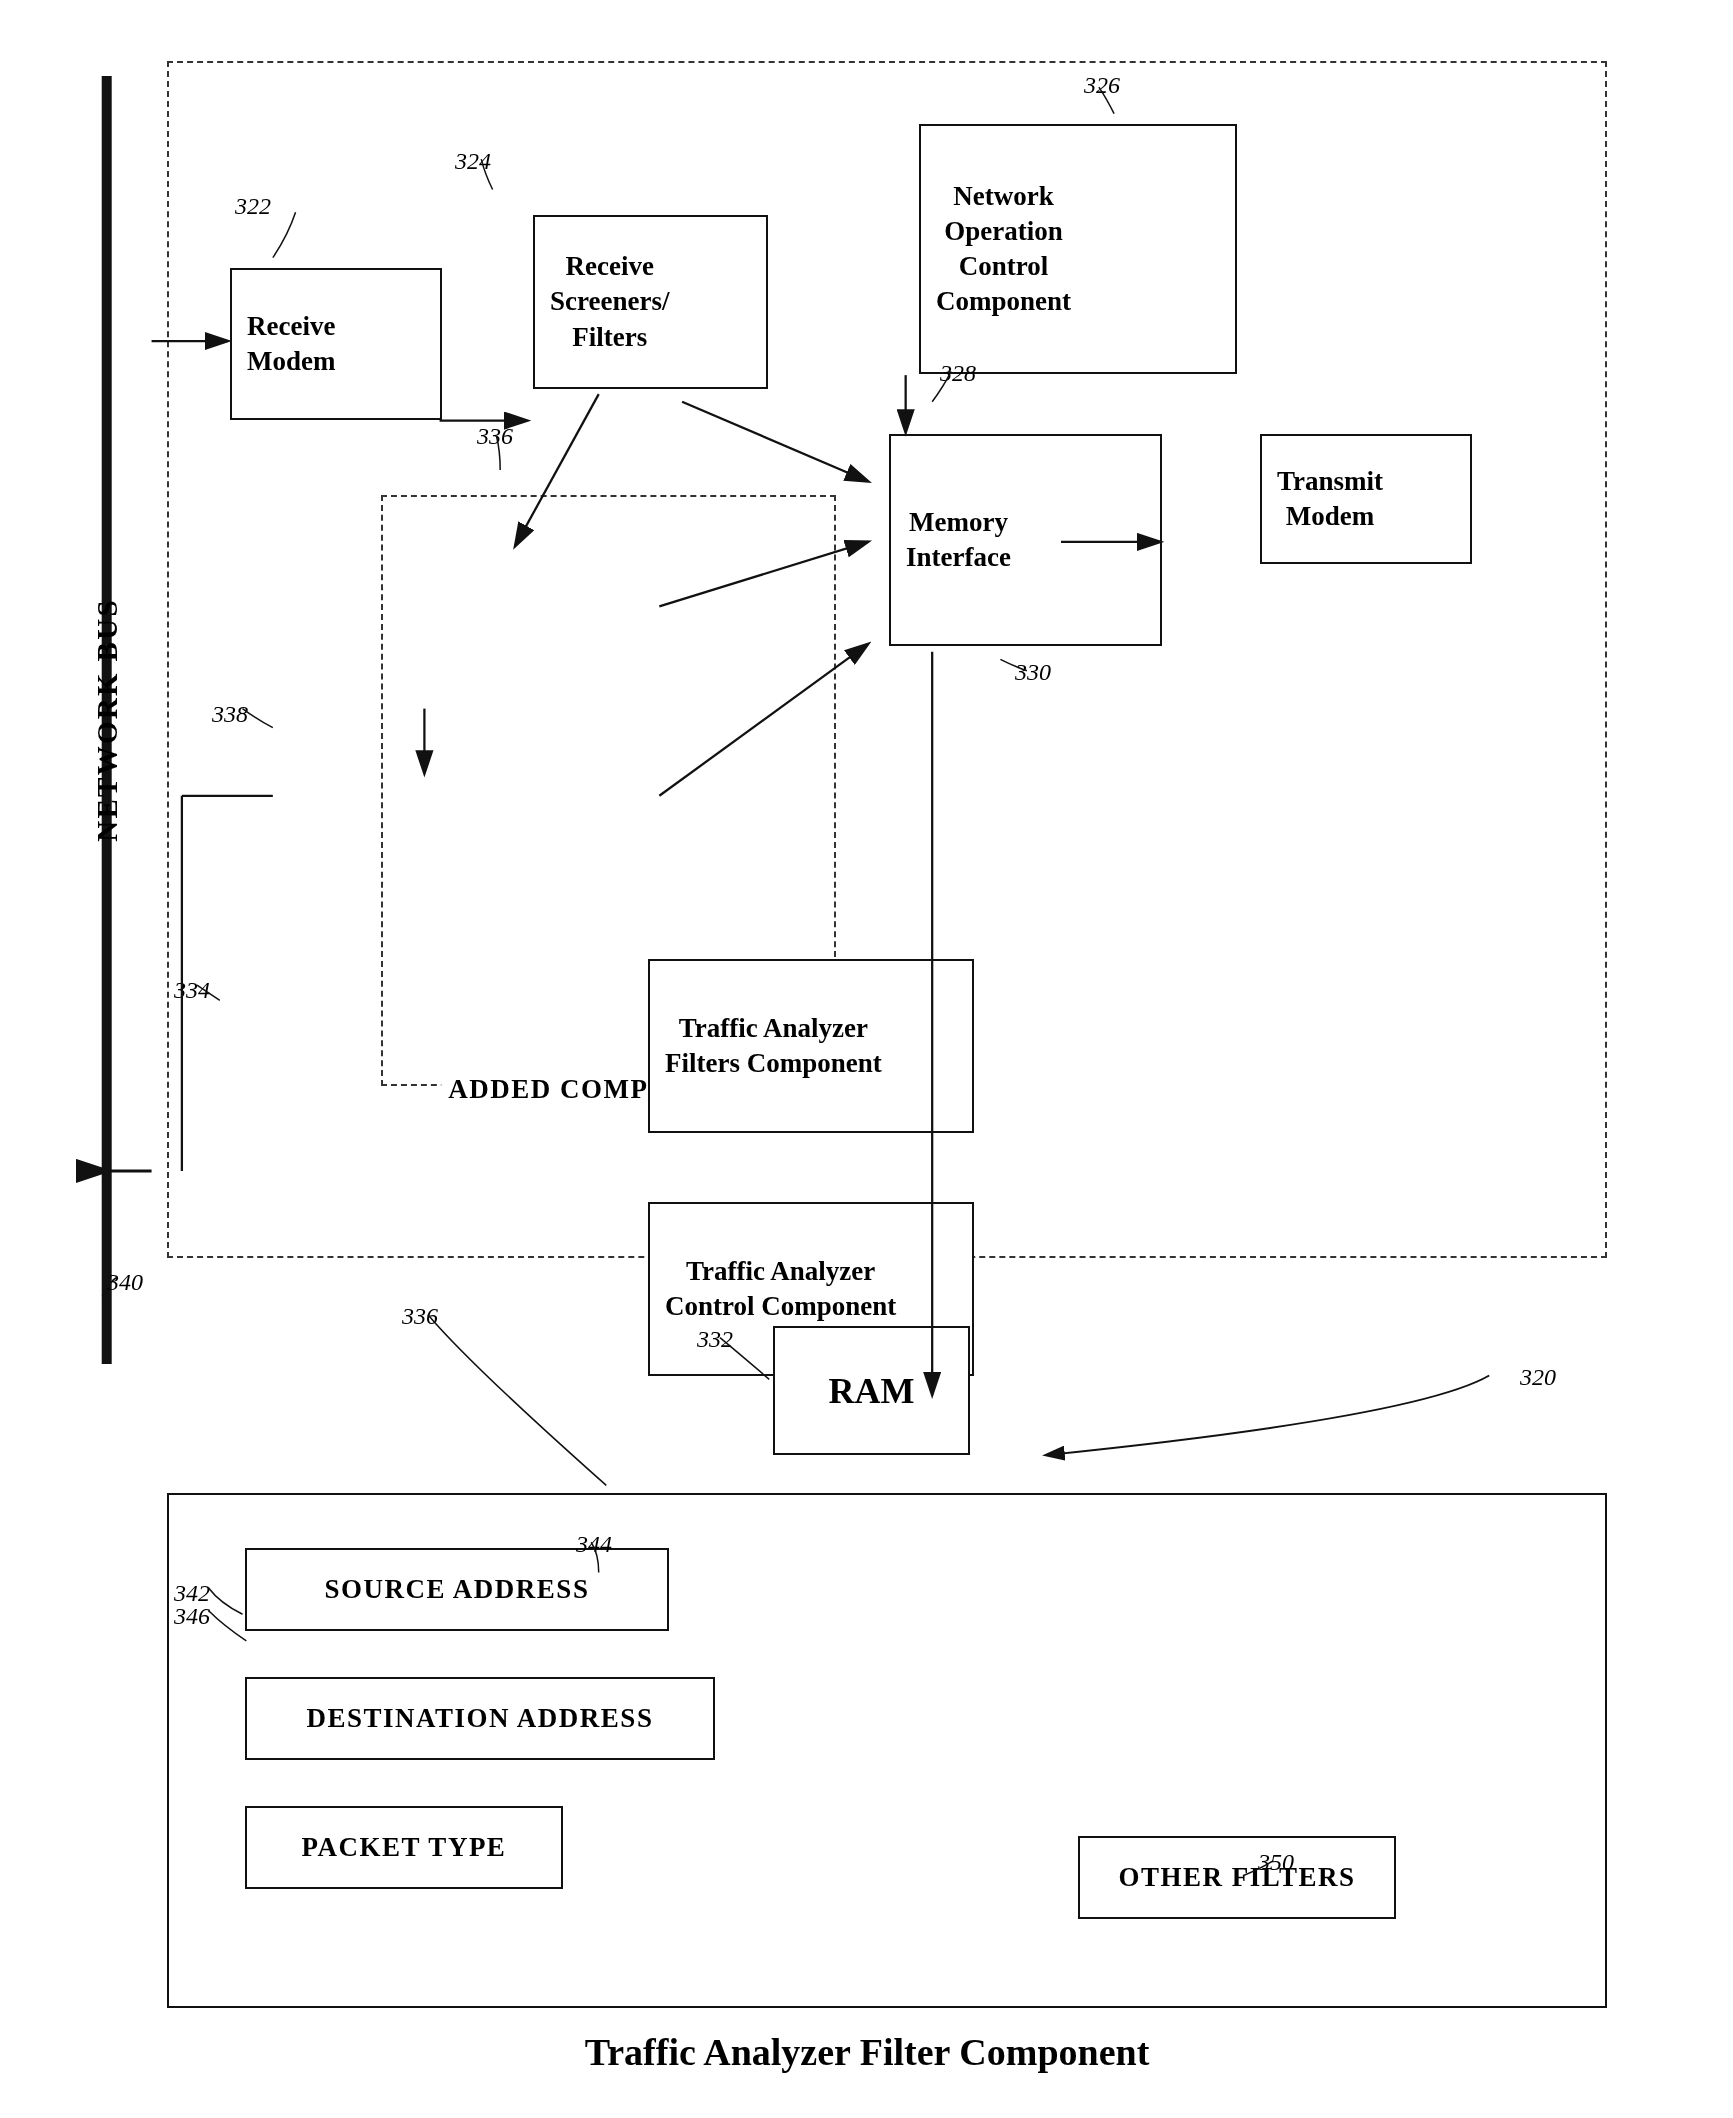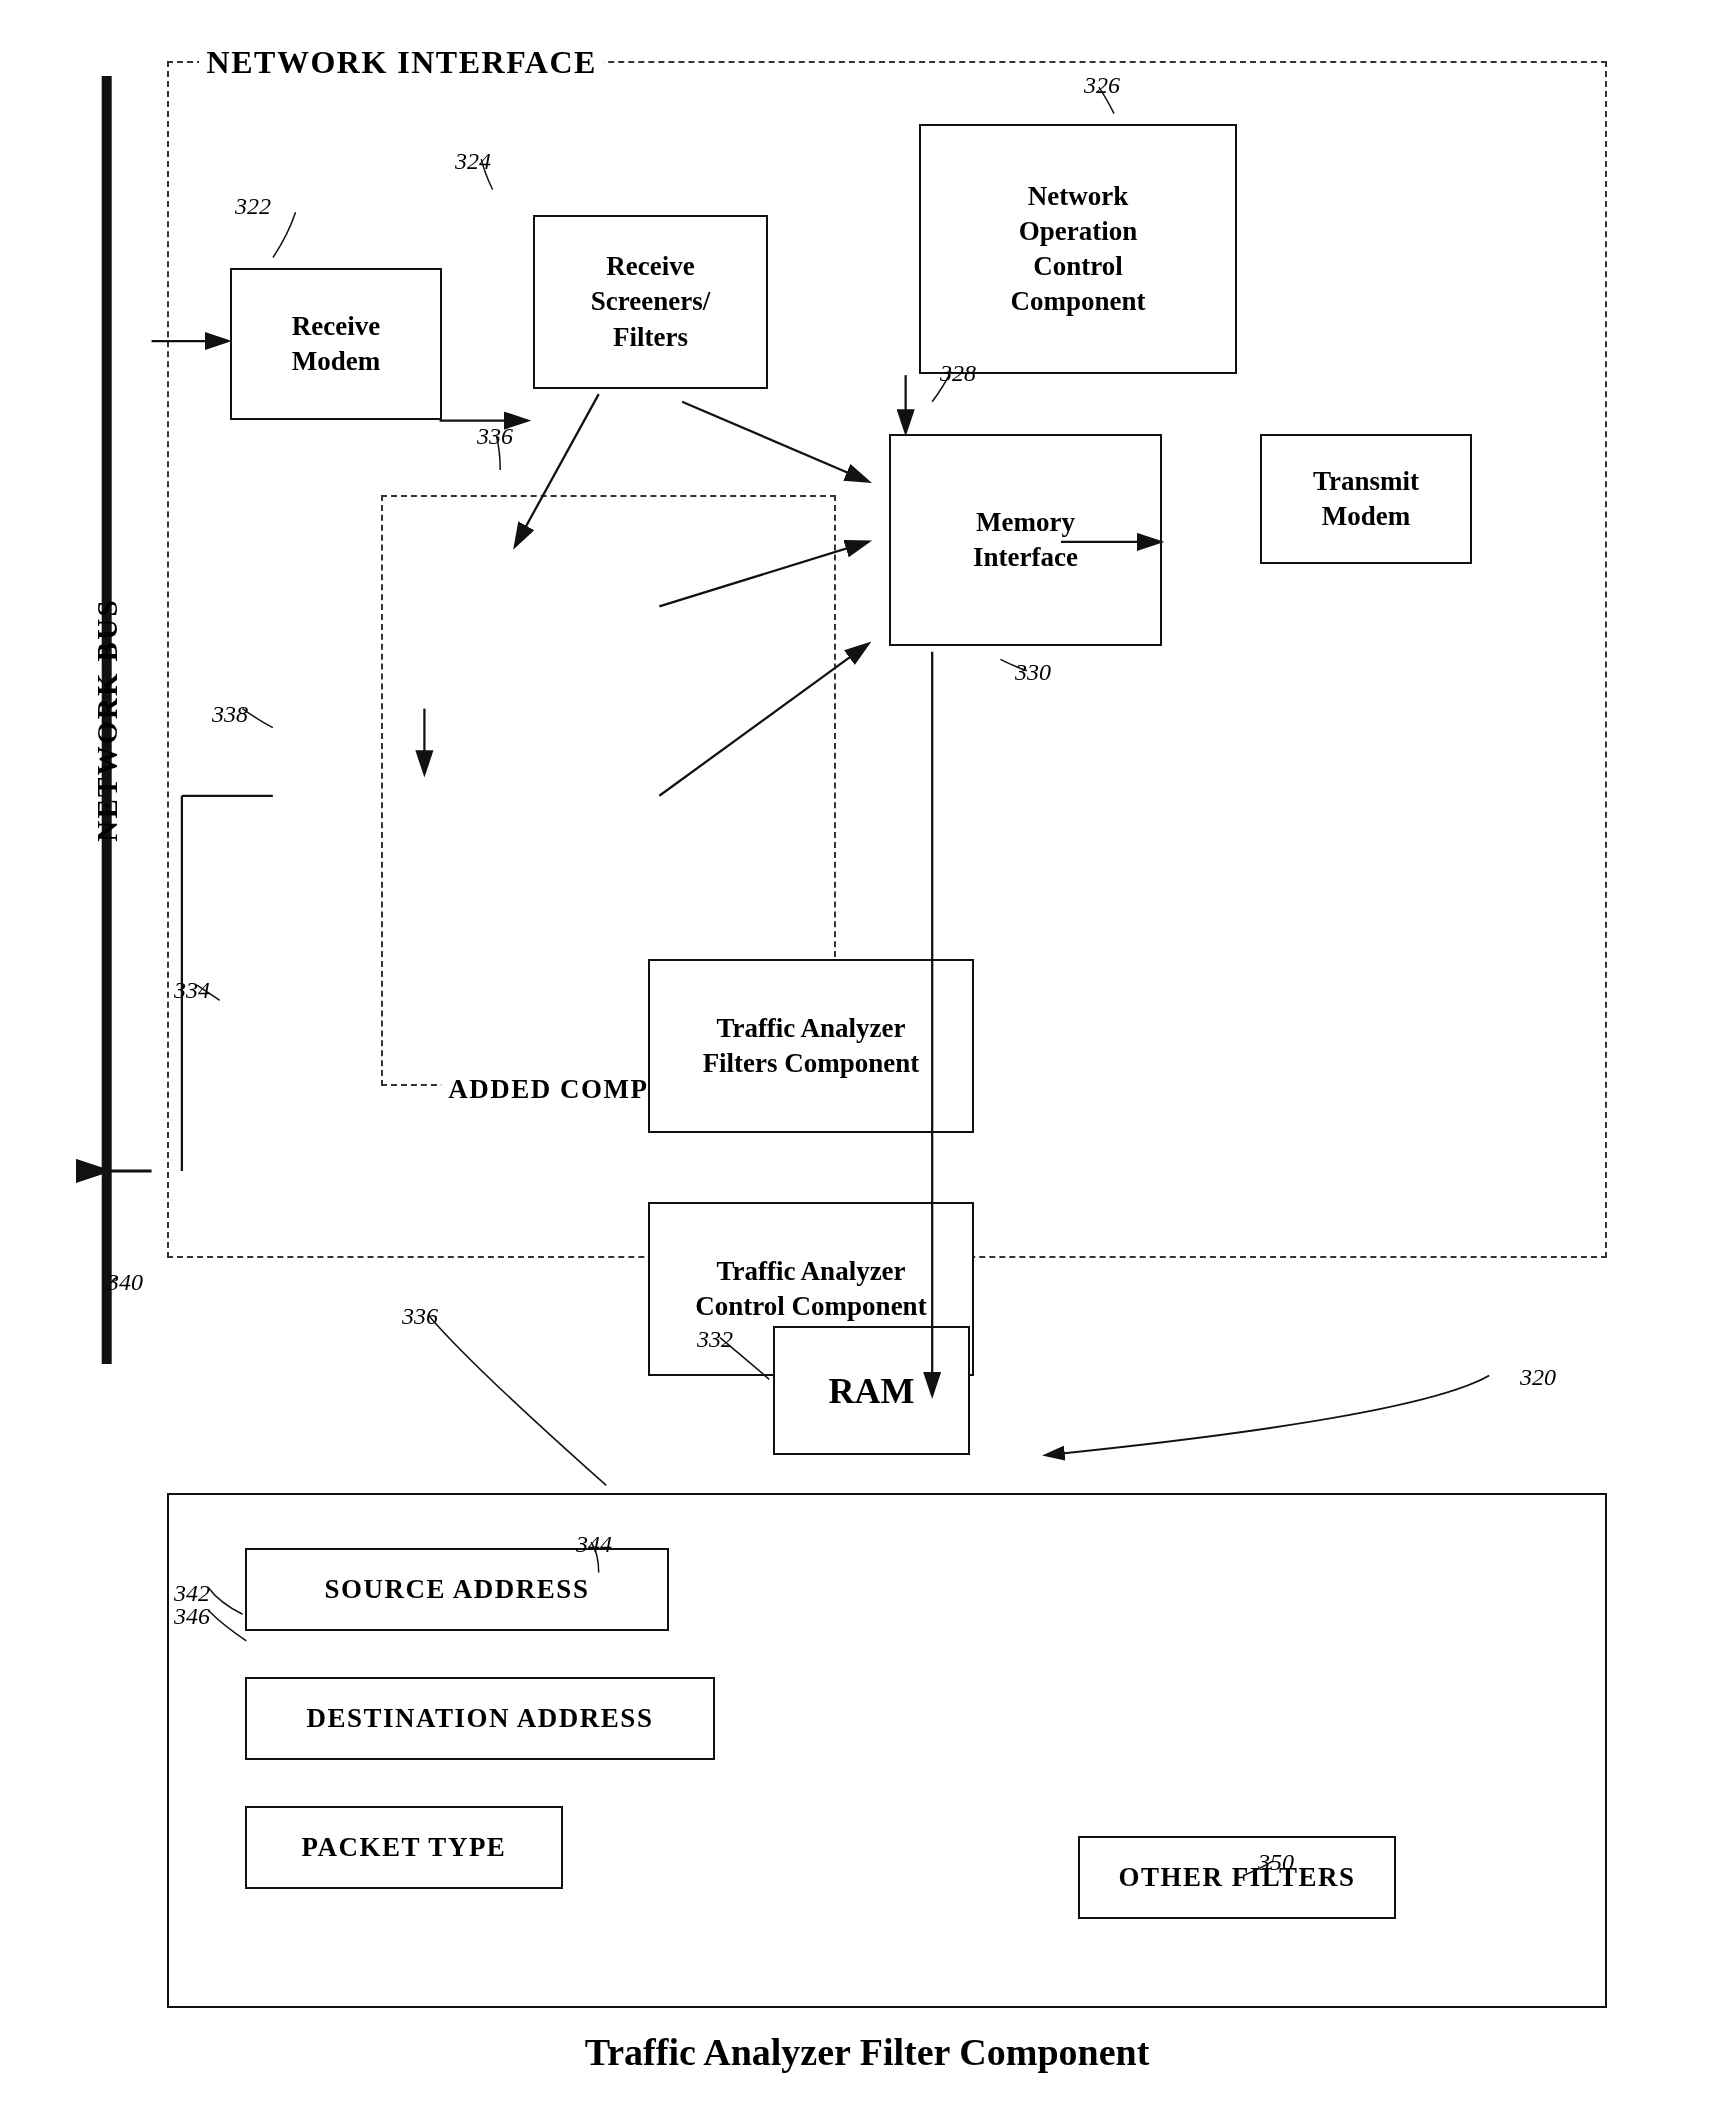--- a/index.html
+++ b/index.html
@@ -74,21 +74,21 @@
       padding: 0 7.6px;
     }
 
     
     .component-box {
       position: absolute;
       background: #fff;
       border: 2.3px solid #111;
       display: flex;
       align-items: center;
-      justify-content: center;
+      justify-content: flex-start;
       text-align: center;
       font-size: 27px;
       font-weight: bold;
       line-height: 1.3;
       padding: 15px;
     }
 
     
     .receive-modem {
       left: 61px;
@@ -270,21 +270,20 @@
 <body>
 
 <div class="page">
 
   <div class="network-bus-container">
     <div class="network-bus-line"></div>
     <span class="network-bus-label">NETWORK BUS</span>
   </div>
 
   <div class="network-interface-box">
-    <span class="network-interface-label">NETWORK INTERFACE</span>
 
     <div class="component-box receive-modem">
       <span style="white-space:pre-line;">Receive
 Modem</span>
     </div>
 
     <div class="component-box receive-screeners">
       <span style="white-space:pre-line;">Receive
 Screeners/
 Filters</span>

